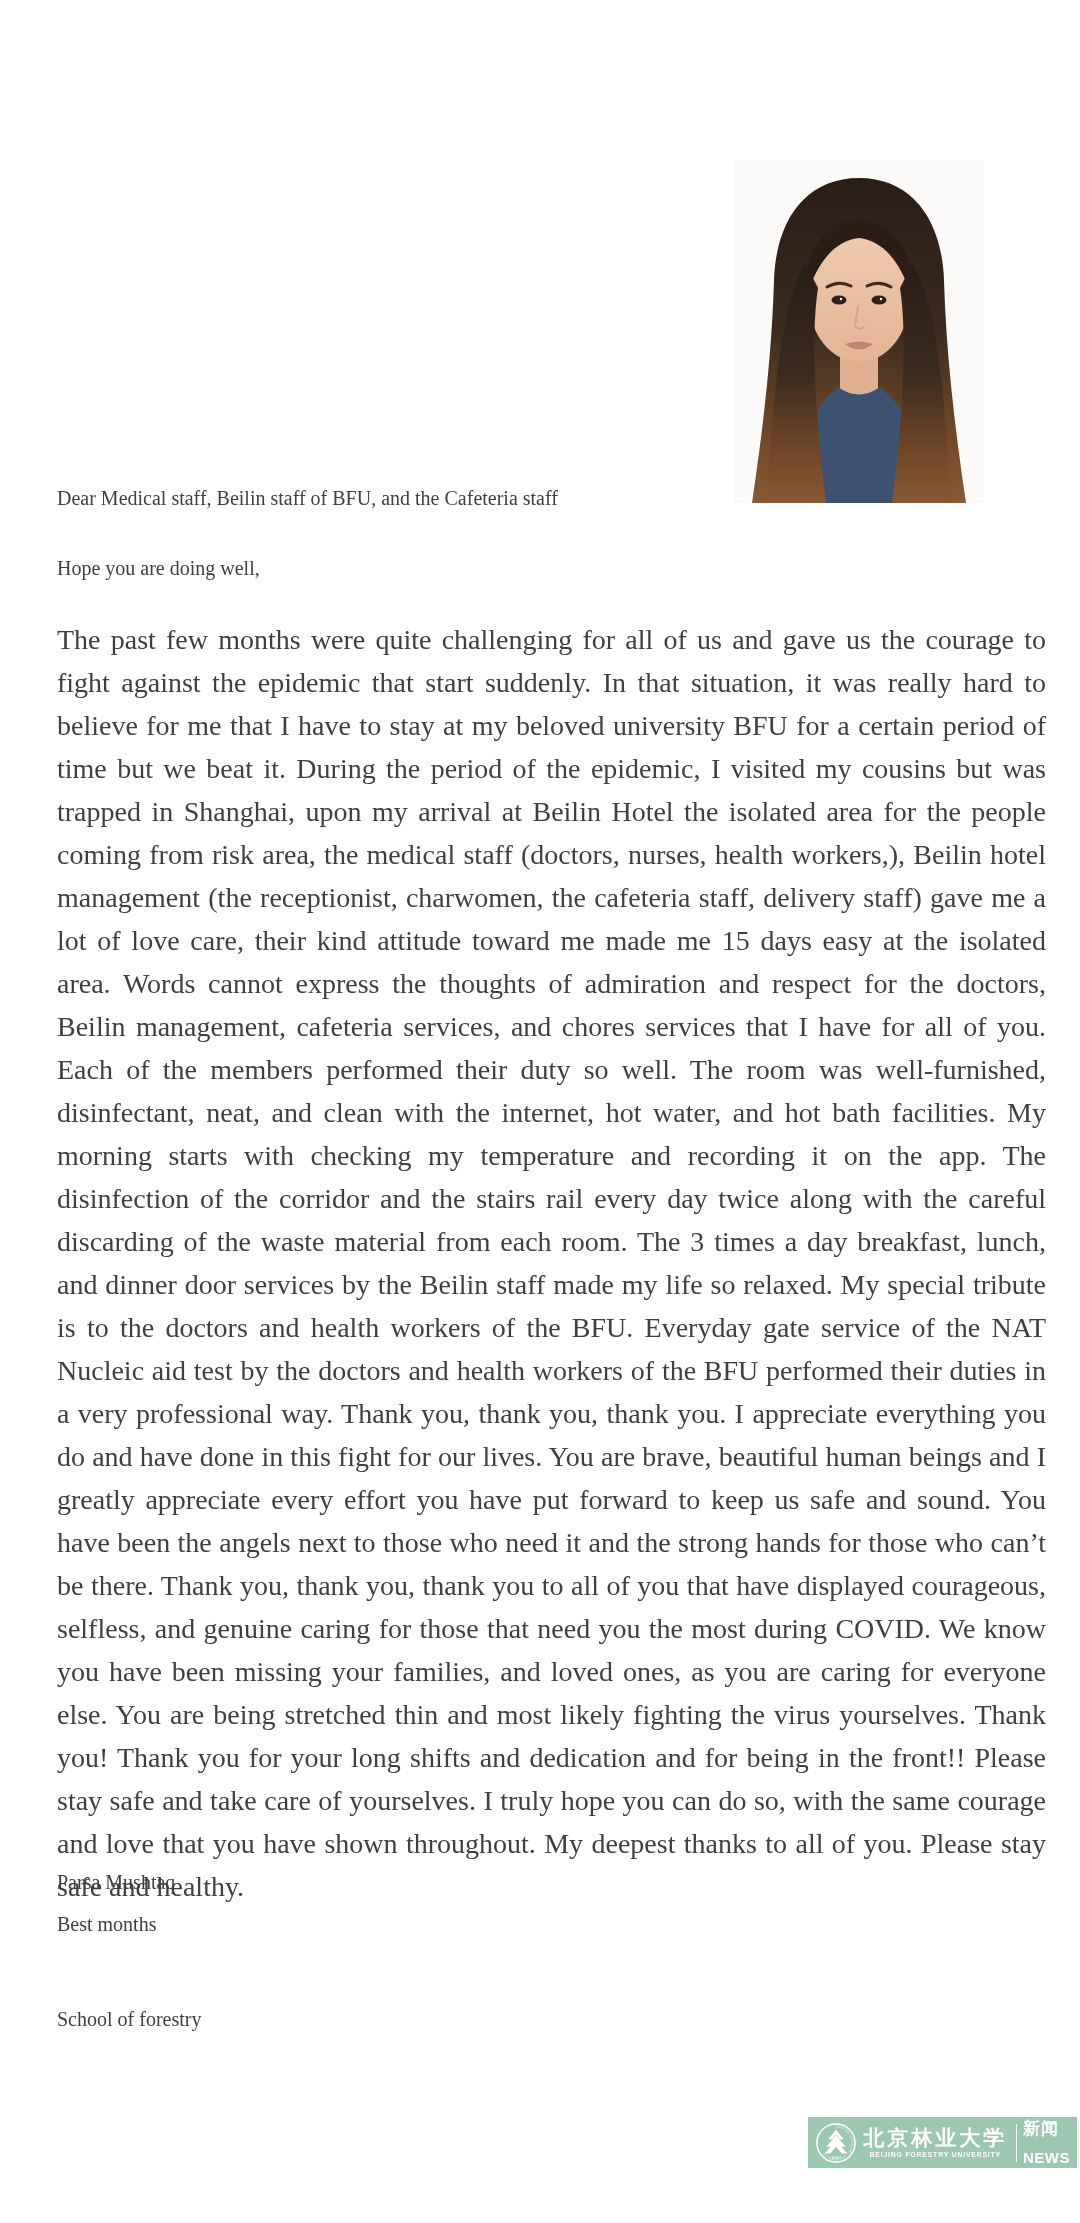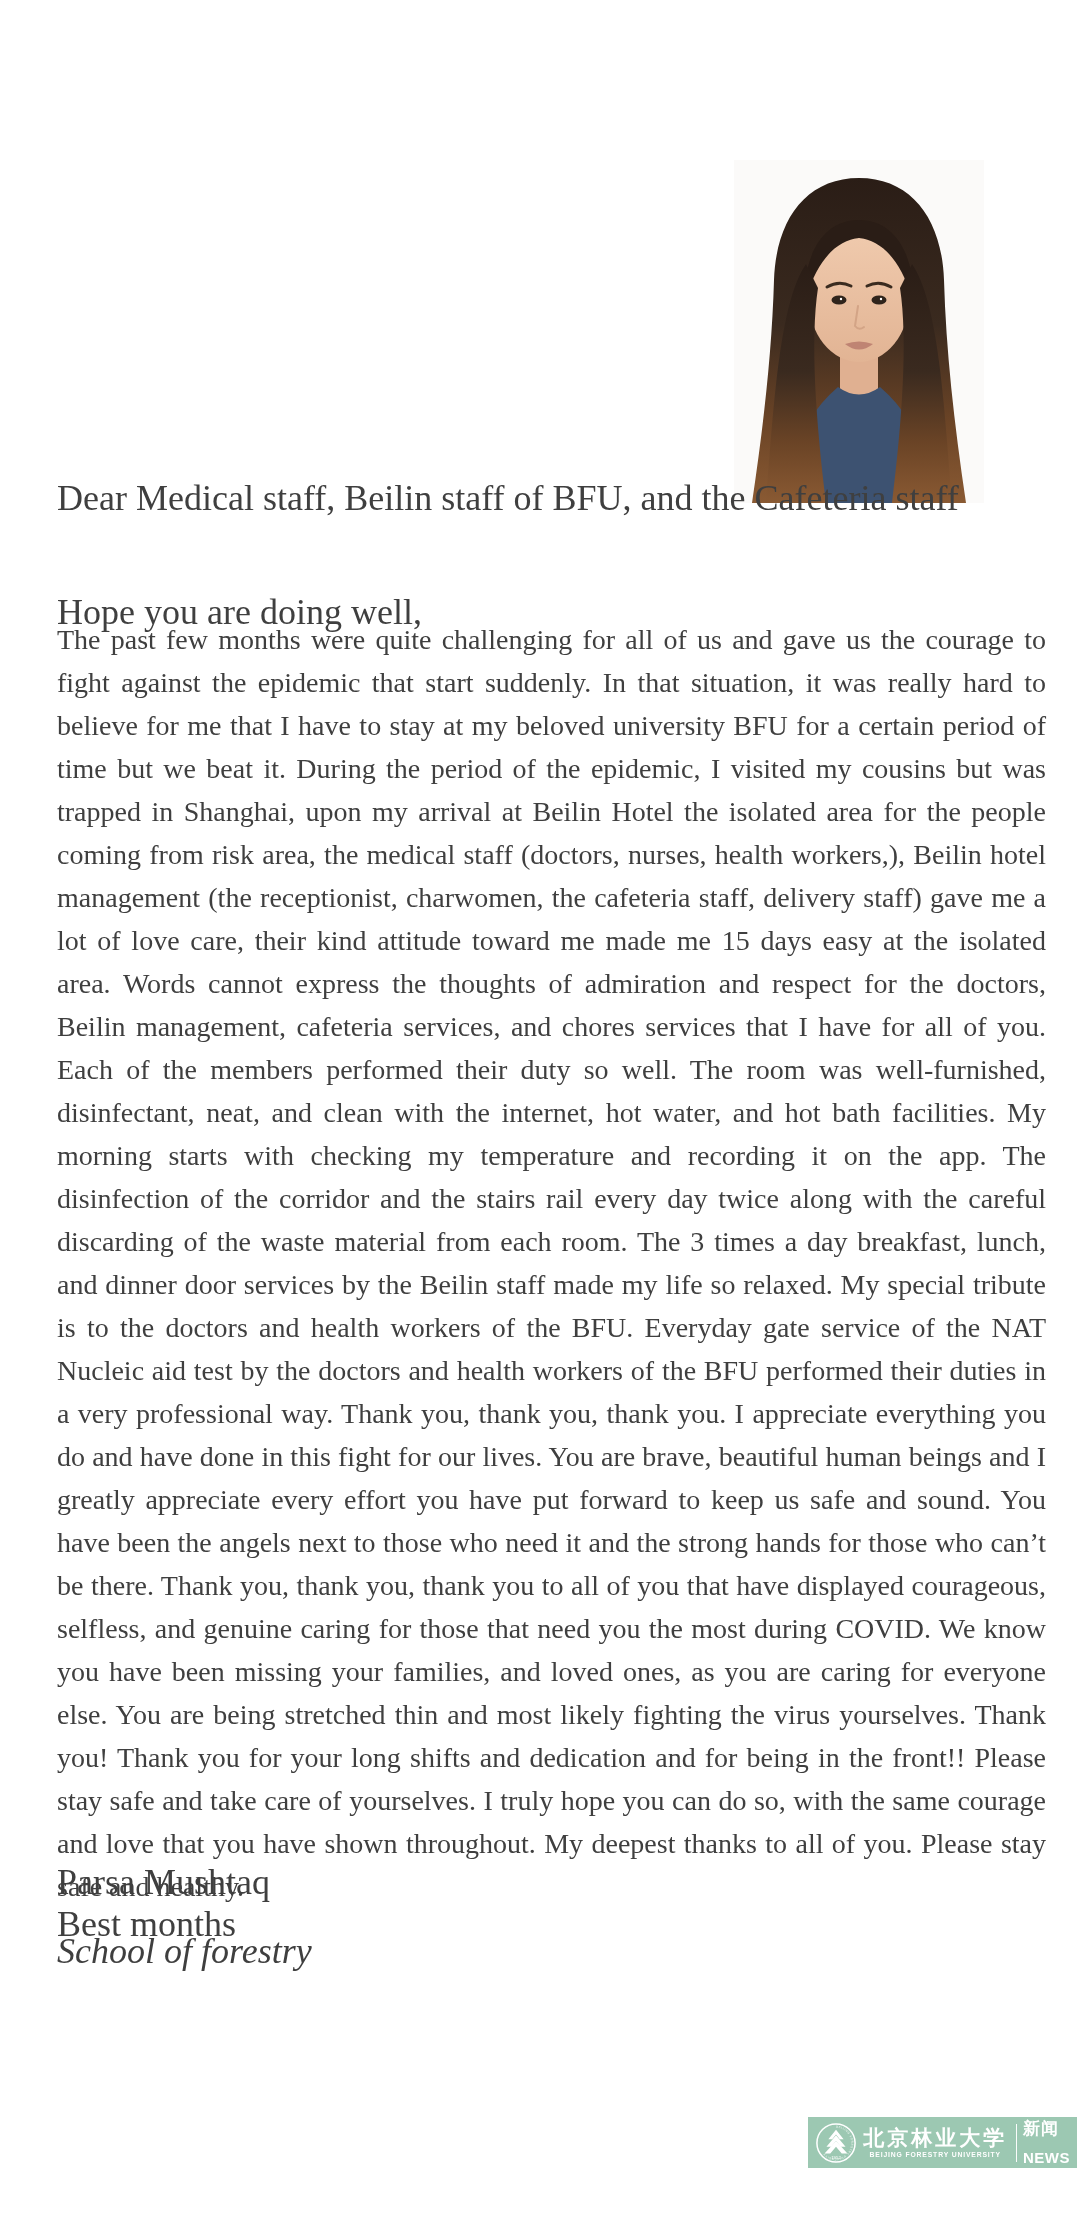--- a/index.html
+++ b/index.html
@@ -9,36 +9,36 @@
     background: #ffffff;
     font-family: "Liberation Serif", serif;
     color: #3f3f3f;
     overflow: hidden;
   }
   .abs { position: absolute; }
 
   
   .letter-line {
     left: 57px;
-    font-size: 36px;
+    font-size: 20px;
     line-height: 43px;
     white-space: nowrap;
   }
   .letter-body {
     left: 57px; top: 618px;
     width: 989px;
     font-size: 28px;
     line-height: 43px;
     text-align: justify;
   }
   .greeting { top: 477px; }
-  .opening  { top: 547px; margin-top: 44px; }
+  .opening  { top: 547px; }
   .closing  { top: 1903px; }
   .signer   { top: 1861px; }
-  .dept     { top: 1930px; font-style: italic; }
+  .dept     { top: 1998px; }
 
   
   .portrait {
     left: 734px; top: 160px;
     width: 250px; height: 343px;
     background: #fbfaf9;
   }
   .portrait svg { display: block; width: 100%; height: 100%; }
 
   

